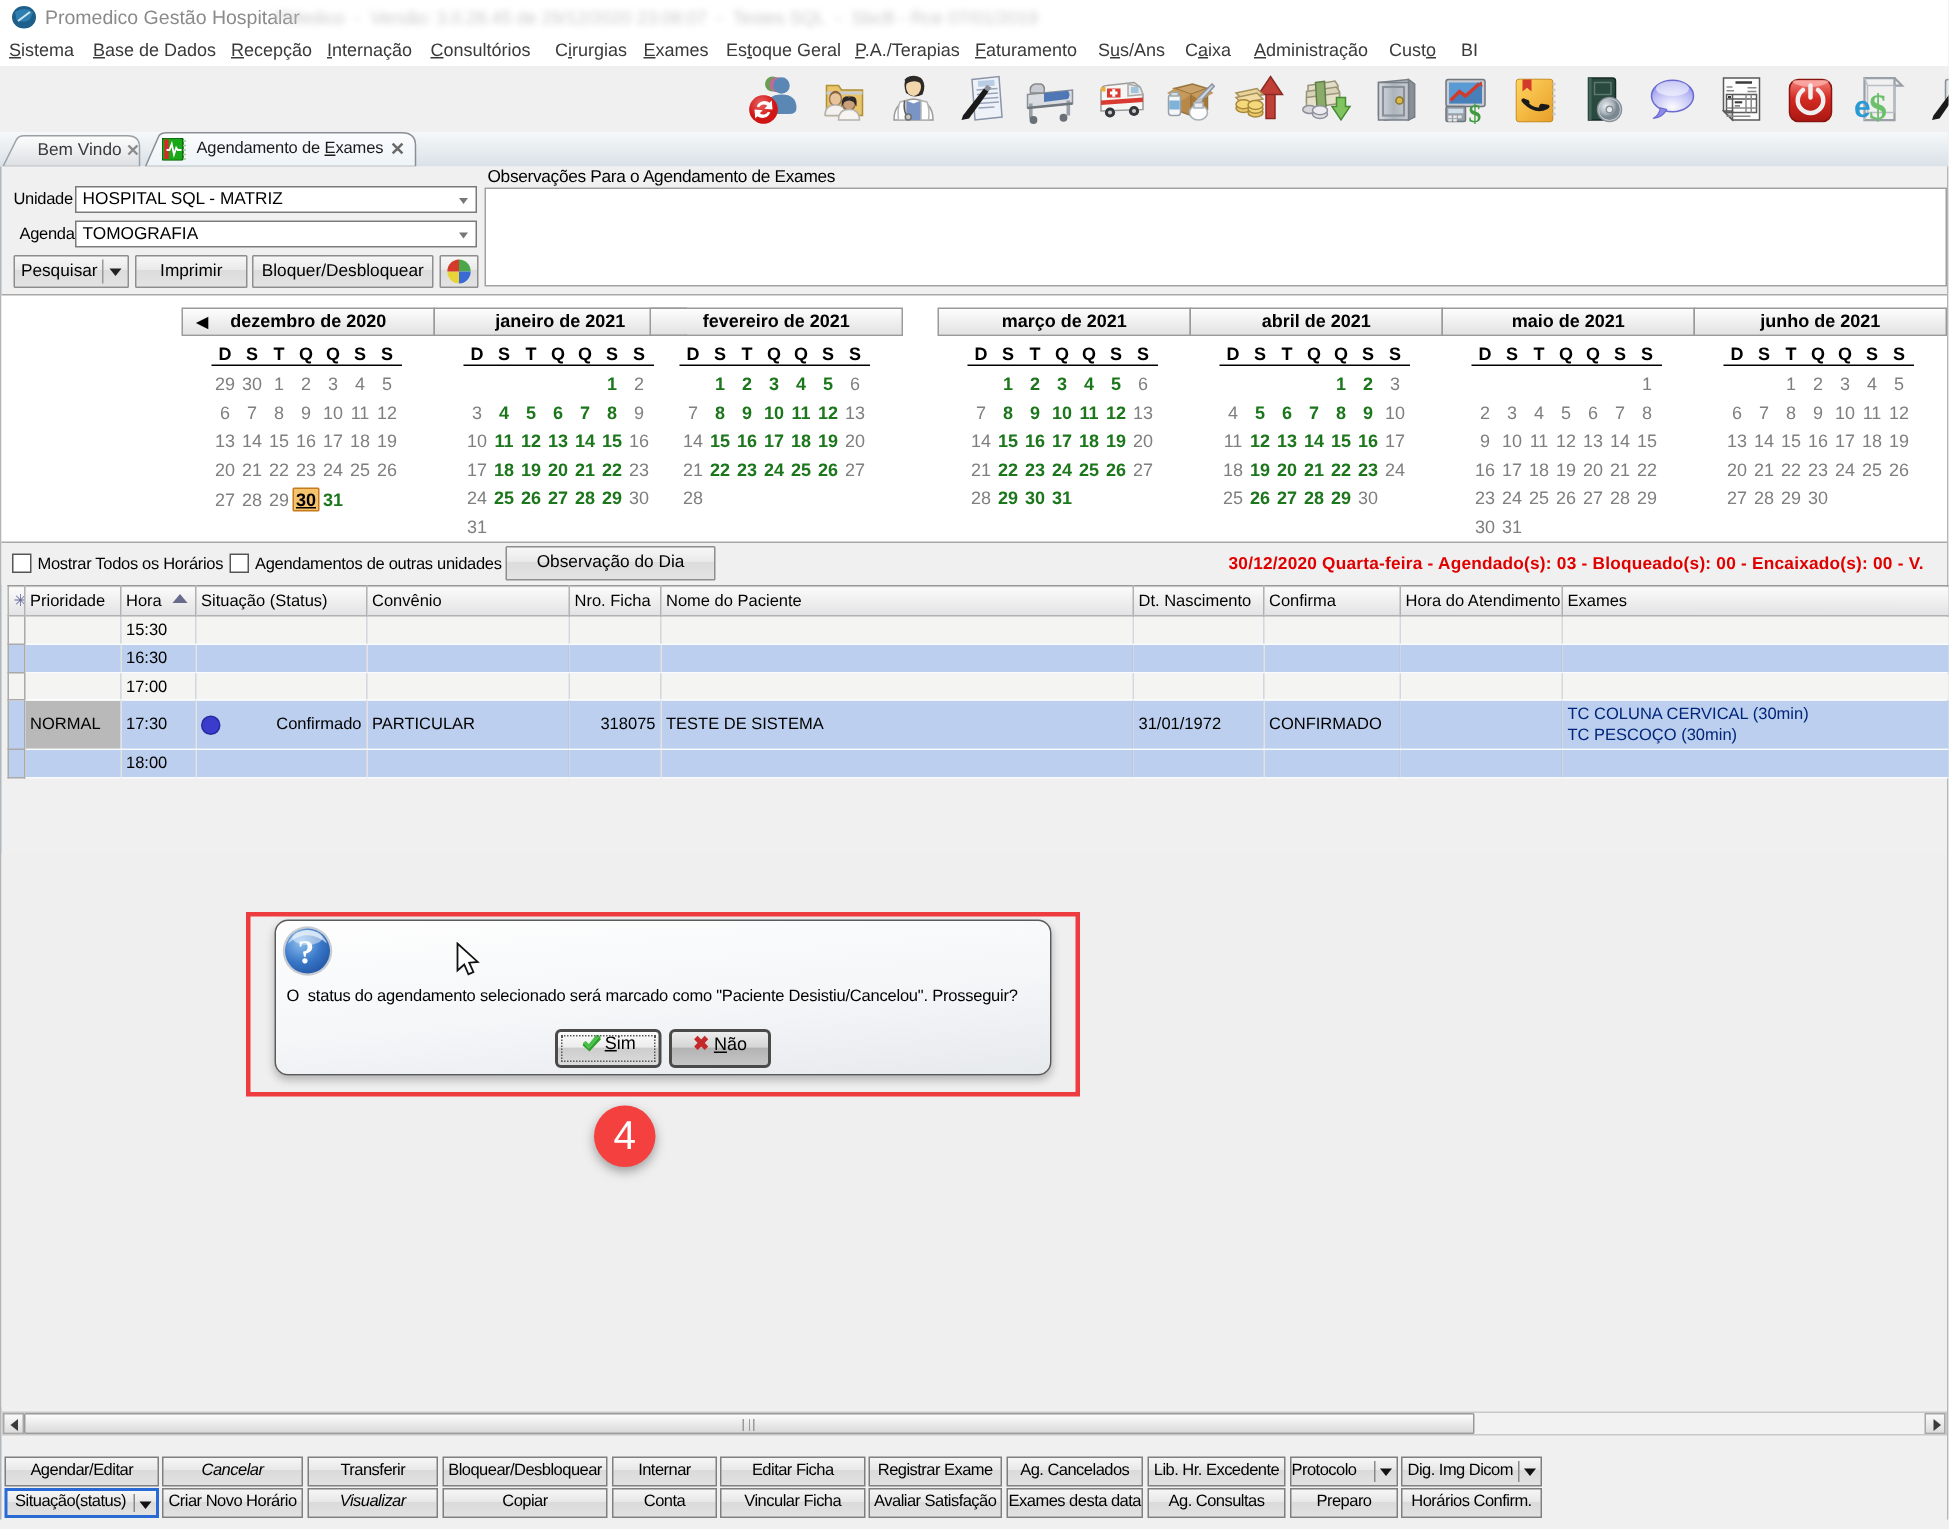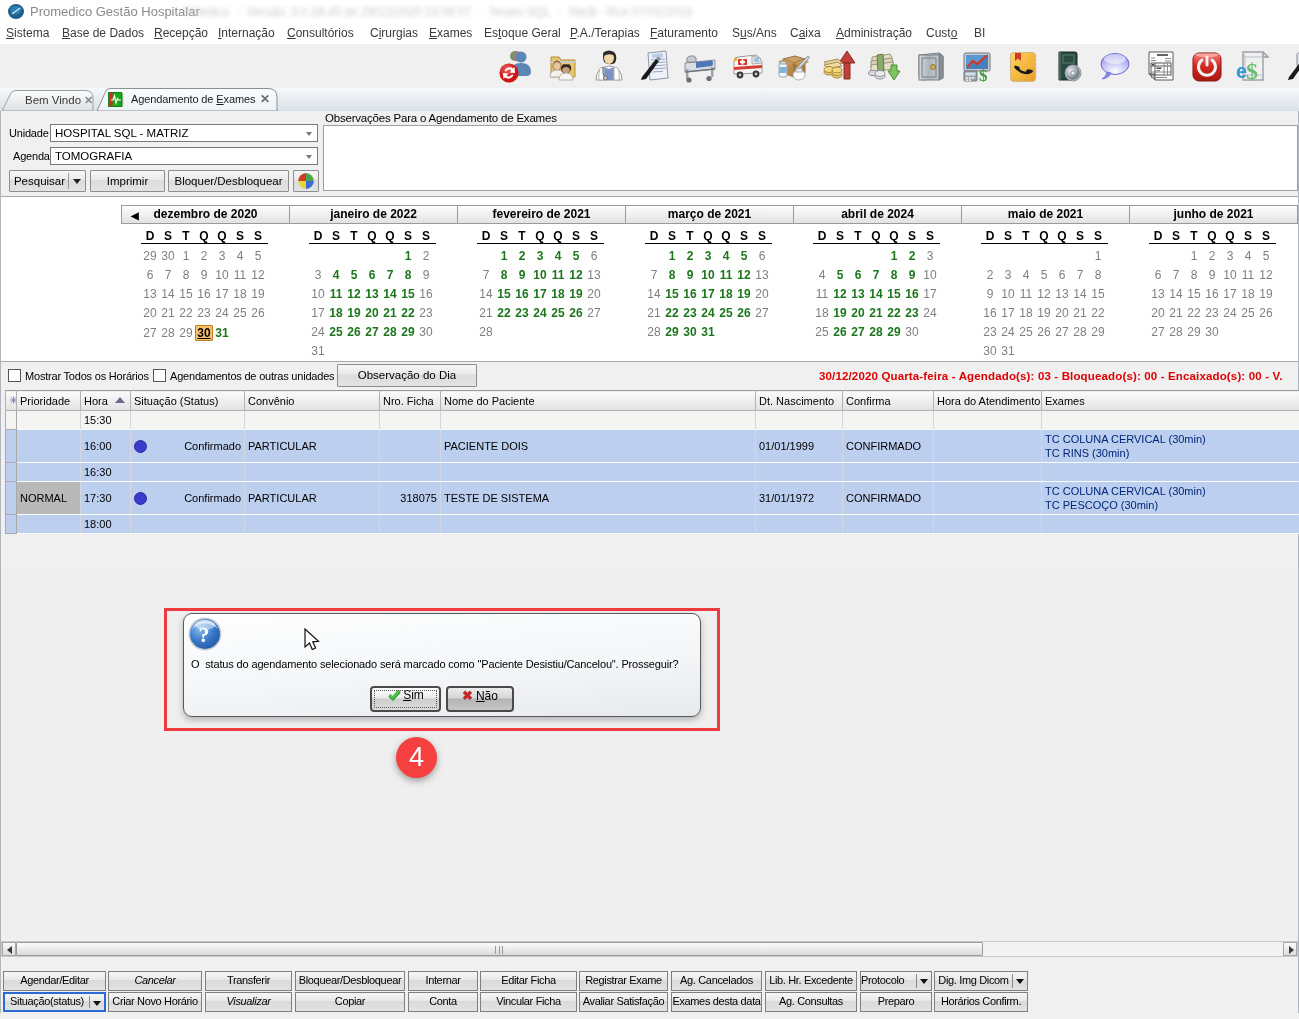--- a/index.html
+++ b/index.html
@@ -383,49 +383,49 @@
 <div class="mon" style="left:120px">
 <div class="mh"><span style="position:absolute;left:9px;top:1px;font-size:10px">◀</span>dezembro de 2020</div>
 <div class="dow"><i>D</i><i>S</i><i>T</i><i>Q</i><i>Q</i><i>S</i><i>S</i></div>
 <div class="dr" style="top:44px"><i class="g">29</i><i class="g">30</i><i class="g">1</i><i class="g">2</i><i class="g">3</i><i class="g">4</i><i class="g">5</i></div>
 <div class="dr" style="top:63px"><i class="g">6</i><i class="g">7</i><i class="g">8</i><i class="g">9</i><i class="g">10</i><i class="g">11</i><i class="g">12</i></div>
 <div class="dr" style="top:82px"><i class="g">13</i><i class="g">14</i><i class="g">15</i><i class="g">16</i><i class="g">17</i><i class="g">18</i><i class="g">19</i></div>
 <div class="dr" style="top:101px"><i class="g">20</i><i class="g">21</i><i class="g">22</i><i class="g">23</i><i class="g">24</i><i class="g">25</i><i class="g">26</i></div>
 <div class="dr" style="top:120px"><i class="g">27</i><i class="g">28</i><i class="g">29</i><i class="hi">30</i><i class="v">31</i></div>
 </div>
 <div class="mon" style="left:288px">
-<div class="mh">janeiro de 2022</div>
+<div class="mh">janeiro de 2021</div>
 <div class="dow"><i>D</i><i>S</i><i>T</i><i>Q</i><i>Q</i><i>S</i><i>S</i></div>
 <div class="dr" style="top:44px"><i class=""></i><i class=""></i><i class=""></i><i class=""></i><i class=""></i><i class="v">1</i><i class="g">2</i></div>
 <div class="dr" style="top:63px"><i class="g">3</i><i class="v">4</i><i class="v">5</i><i class="v">6</i><i class="v">7</i><i class="v">8</i><i class="g">9</i></div>
 <div class="dr" style="top:82px"><i class="g">10</i><i class="v">11</i><i class="v">12</i><i class="v">13</i><i class="v">14</i><i class="v">15</i><i class="g">16</i></div>
 <div class="dr" style="top:101px"><i class="g">17</i><i class="v">18</i><i class="v">19</i><i class="v">20</i><i class="v">21</i><i class="v">22</i><i class="g">23</i></div>
 <div class="dr" style="top:120px"><i class="g">24</i><i class="v">25</i><i class="v">26</i><i class="v">27</i><i class="v">28</i><i class="v">29</i><i class="g">30</i></div>
 <div class="dr" style="top:139px"><i class="g">31</i></div>
 </div>
-<div class="mon" style="left:456px">
+<div class="mon" style="left:432px">
 <div class="mh">fevereiro de 2021</div>
 <div class="dow"><i>D</i><i>S</i><i>T</i><i>Q</i><i>Q</i><i>S</i><i>S</i></div>
 <div class="dr" style="top:44px"><i class=""></i><i class="v">1</i><i class="v">2</i><i class="v">3</i><i class="v">4</i><i class="v">5</i><i class="g">6</i></div>
 <div class="dr" style="top:63px"><i class="g">7</i><i class="v">8</i><i class="v">9</i><i class="v">10</i><i class="v">11</i><i class="v">12</i><i class="g">13</i></div>
 <div class="dr" style="top:82px"><i class="g">14</i><i class="v">15</i><i class="v">16</i><i class="v">17</i><i class="v">18</i><i class="v">19</i><i class="g">20</i></div>
 <div class="dr" style="top:101px"><i class="g">21</i><i class="v">22</i><i class="v">23</i><i class="v">24</i><i class="v">25</i><i class="v">26</i><i class="g">27</i></div>
 <div class="dr" style="top:120px"><i class="g">28</i></div>
 </div>
 <div class="mon" style="left:624px">
 <div class="mh">março de 2021</div>
 <div class="dow"><i>D</i><i>S</i><i>T</i><i>Q</i><i>Q</i><i>S</i><i>S</i></div>
 <div class="dr" style="top:44px"><i class=""></i><i class="v">1</i><i class="v">2</i><i class="v">3</i><i class="v">4</i><i class="v">5</i><i class="g">6</i></div>
 <div class="dr" style="top:63px"><i class="g">7</i><i class="v">8</i><i class="v">9</i><i class="v">10</i><i class="v">11</i><i class="v">12</i><i class="g">13</i></div>
 <div class="dr" style="top:82px"><i class="g">14</i><i class="v">15</i><i class="v">16</i><i class="v">17</i><i class="v">18</i><i class="v">19</i><i class="g">20</i></div>
 <div class="dr" style="top:101px"><i class="g">21</i><i class="v">22</i><i class="v">23</i><i class="v">24</i><i class="v">25</i><i class="v">26</i><i class="g">27</i></div>
 <div class="dr" style="top:120px"><i class="g">28</i><i class="v">29</i><i class="v">30</i><i class="v">31</i></div>
 </div>
 <div class="mon" style="left:792px">
-<div class="mh">abril de 2024</div>
+<div class="mh">abril de 2021</div>
 <div class="dow"><i>D</i><i>S</i><i>T</i><i>Q</i><i>Q</i><i>S</i><i>S</i></div>
 <div class="dr" style="top:44px"><i class=""></i><i class=""></i><i class=""></i><i class=""></i><i class="v">1</i><i class="v">2</i><i class="g">3</i></div>
 <div class="dr" style="top:63px"><i class="g">4</i><i class="v">5</i><i class="v">6</i><i class="v">7</i><i class="v">8</i><i class="v">9</i><i class="g">10</i></div>
 <div class="dr" style="top:82px"><i class="g">11</i><i class="v">12</i><i class="v">13</i><i class="v">14</i><i class="v">15</i><i class="v">16</i><i class="g">17</i></div>
 <div class="dr" style="top:101px"><i class="g">18</i><i class="v">19</i><i class="v">20</i><i class="v">21</i><i class="v">22</i><i class="v">23</i><i class="g">24</i></div>
 <div class="dr" style="top:120px"><i class="g">25</i><i class="v">26</i><i class="v">27</i><i class="v">28</i><i class="v">29</i><i class="g">30</i></div>
 </div>
 <div class="mon" style="left:960px">
 <div class="mh">maio de 2021</div>
 <div class="dow"><i>D</i><i>S</i><i>T</i><i>Q</i><i>Q</i><i>S</i><i>S</i></div>
@@ -488,37 +488,37 @@
         <td>15:30</td>
         <td></td>
         <td></td>
         <td></td>
         <td></td>
         <td></td>
         <td></td>
         <td></td>
         <td></td>
       </tr>
-<tr class="lb" style="height:33px">
-        <td class="rh"></td>
-        <td></td>
-        <td>16:00</td>
-        <td><span class="circ"></span><span style="float:right">Confirmado</span></td>
-        <td>PARTICULAR</td>
-        <td></td>
-        <td>PACIENTE DOIS</td>
-        <td>01/01/1999</td>
-        <td>CONFIRMADO</td>
-        <td></td>
-        <td class="exm">TC COLUNA CERVICAL (30min)<br>TC RINS (30min)</td>
-      </tr>
 <tr class="lb" style="height:19px">
         <td class="rh"></td>
         <td></td>
         <td>16:30</td>
+        <td></td>
+        <td></td>
+        <td></td>
+        <td></td>
+        <td></td>
+        <td></td>
+        <td></td>
+        <td></td>
+      </tr>
+<tr class="wh" style="height:18px">
+        <td class="rh"></td>
+        <td></td>
+        <td>17:00</td>
         <td></td>
         <td></td>
         <td></td>
         <td></td>
         <td></td>
         <td></td>
         <td></td>
         <td></td>
       </tr>
 <tr class="lb" style="height:33px">

